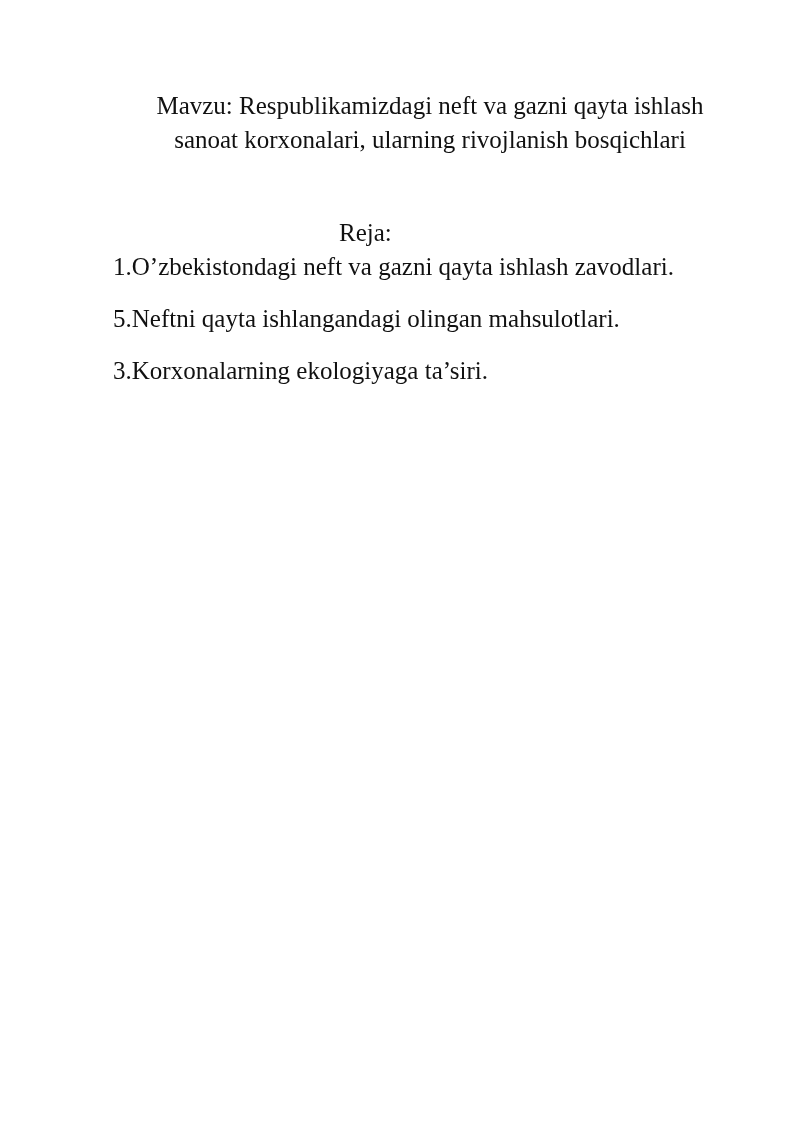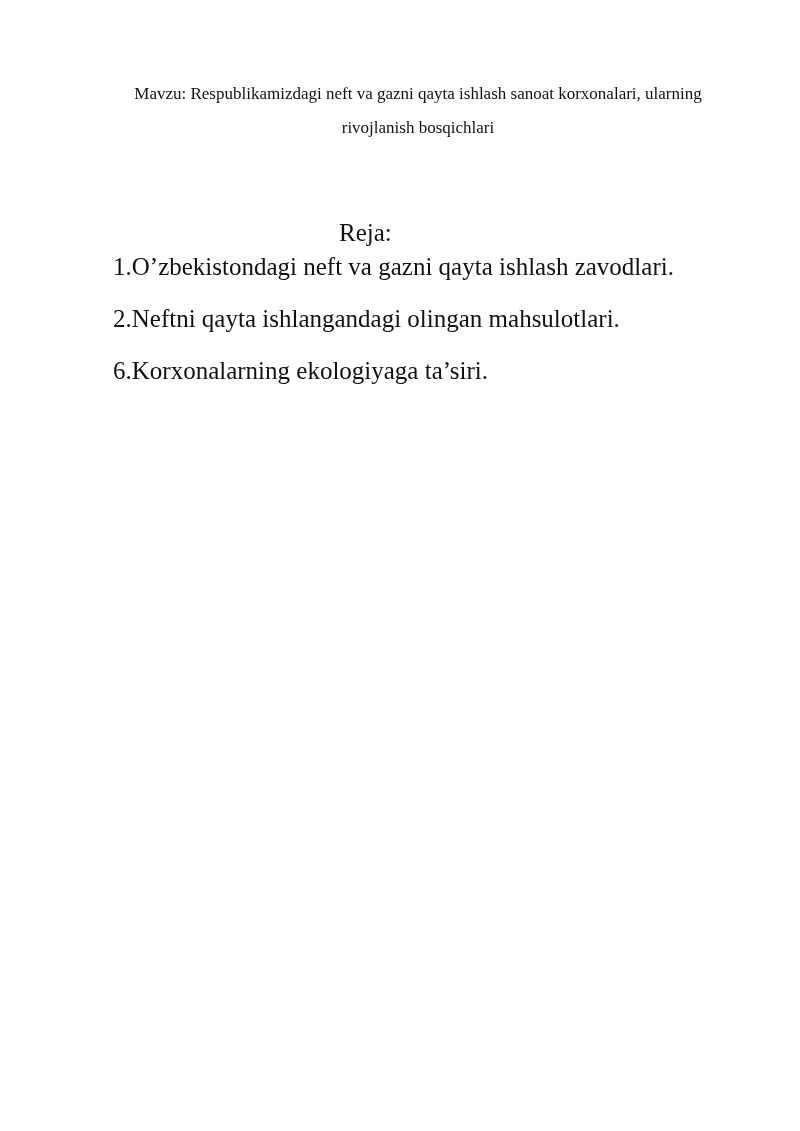--- a/index.html
+++ b/index.html
@@ -5,34 +5,34 @@
     html, body { margin: 0; padding: 0; background: #ffffff; }
     body { width: 800px; height: 1131px; position: relative; overflow: hidden; }
     .page {
       position: absolute; left: 0; top: 0; width: 800px; height: 1131px;
       background: #ffffff; color: #111111;
       font-family: "Liberation Serif", serif;
       font-size: 25px;
     }
     .title {
       position: absolute; left: 113px; width: 610px; top: 77px;
-      text-align: center; line-height: 33.5px; margin: 0; font-weight: normal;
-      font-size: 17px;
+      text-align: center; line-height: 33.5px; margin: 12px; font-weight: normal;
+      font-size: 25px;
     }
     .plan-label {
       position: absolute; left: 322px; top: 199px; line-height: 33px; margin: 17px;
     }
     .list { position: absolute; left: 113px; width: 610px; top: 250px; margin: 0; padding: 0; list-style: none; }
     .list li { line-height: 33px; margin: 0 0 19px 0; text-align: justify; }
     .list li.first { text-align-last: left; }
   </style>
 </head>
 <body>
 
 <div class="page">
   <h1 class="title">Mavzu: Respublikamizdagi neft va gazni qayta ishlash sanoat korxonalari, ularning rivojlanish bosqichlari</h1>
   <p class="plan-label">Reja:</p>
   <ul class="list">
     <li class="first">1.O’zbekistondagi neft va gazni qayta ishlash zavodlari.</li>
-    <li>2.Neftni qayta ishlangandagi olingan mahsulotlari.</li>
-    <li>6.Korxonalarning ekologiyaga ta’siri.</li>
+    <li>5.Neftni qayta ishlangandagi olingan mahsulotlari.</li>
+    <li>3.Korxonalarning ekologiyaga ta’siri.</li>
   </ul>
 </div>
 
 </body></html>

